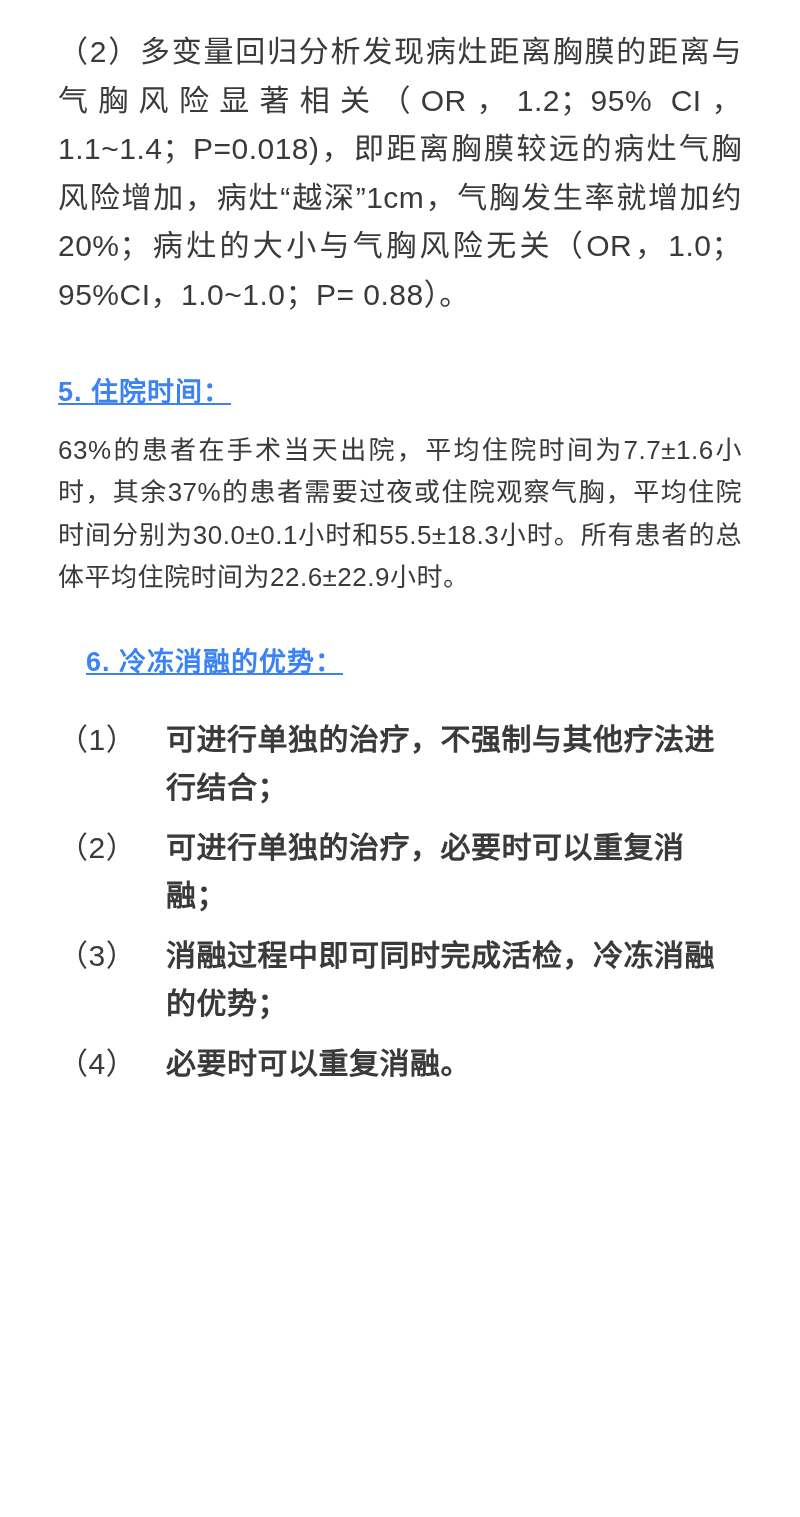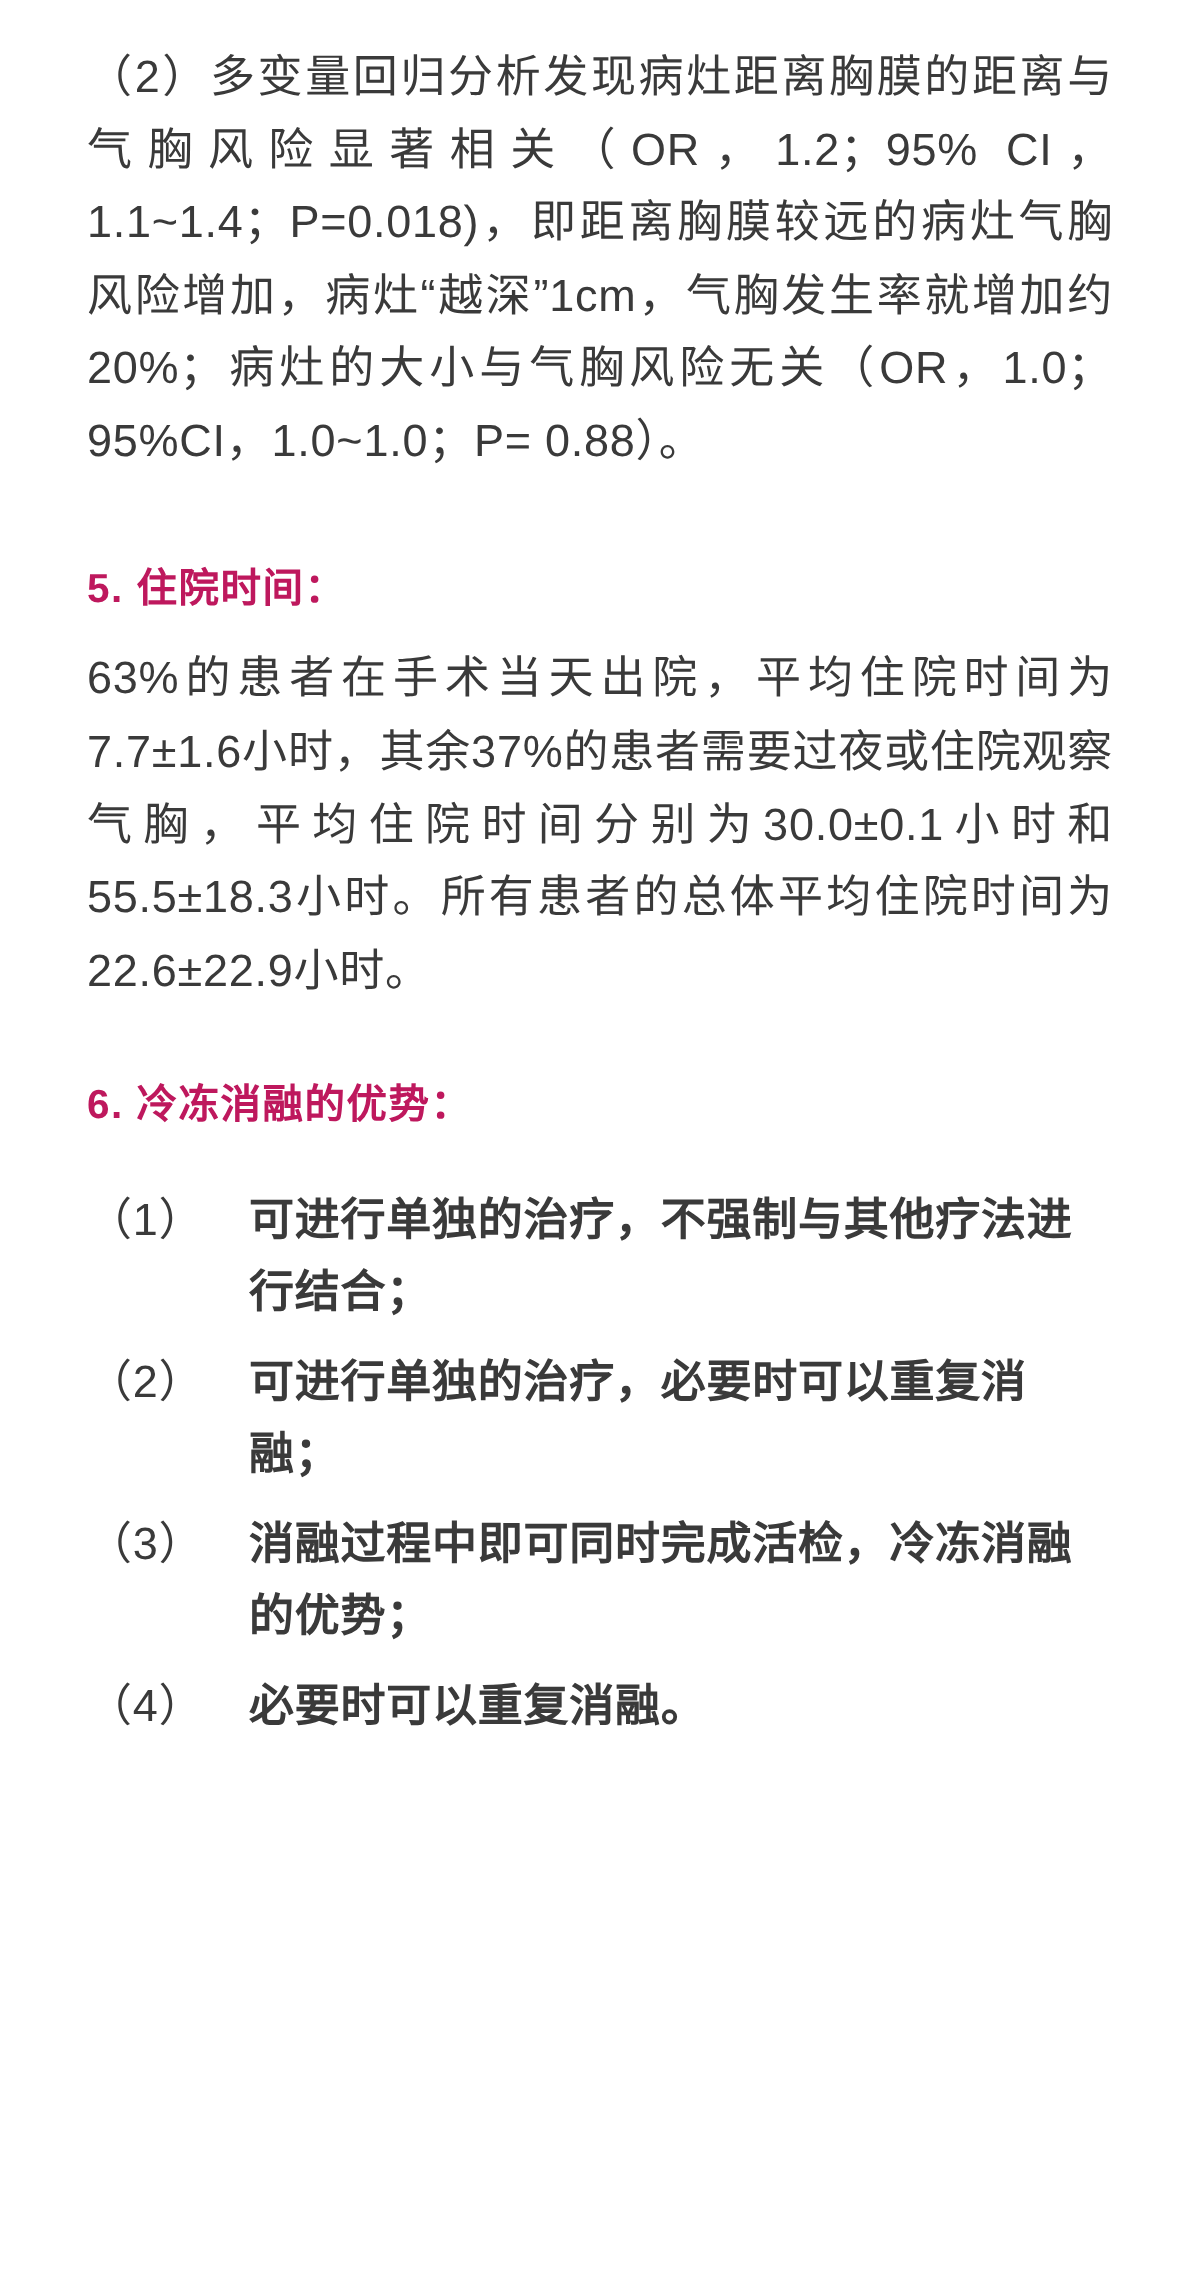--- a/index.html
+++ b/index.html
@@ -28,30 +28,32 @@
     text-align: justify;
     margin: 0 0 26px 0;
     text-indent: 0;
   }
   .para.first {
     margin-top: 10px;
   }
   .section-heading {
     font-size: 27px;
     font-weight: bold;
-    color: #be185d;
+    color: #3b82f6;
     letter-spacing: 1px;
     margin: 54px 0 18px 0;
     line-height: 1.4;
+    text-decoration: underline;
   }
   .section-heading.tight {
     margin-top: 46px;
+    margin-left: 28px;
   }
   .body-block {
-    font-size: 30px;
+    font-size: 26px;
     line-height: 1.62;
     color: #3a3a3a;
     letter-spacing: 0.5px;
     text-align: justify;
     margin: 0;
   }
   .num-list {
     margin: 34px 0 0 0;
     padding: 0;
     list-style: none;

